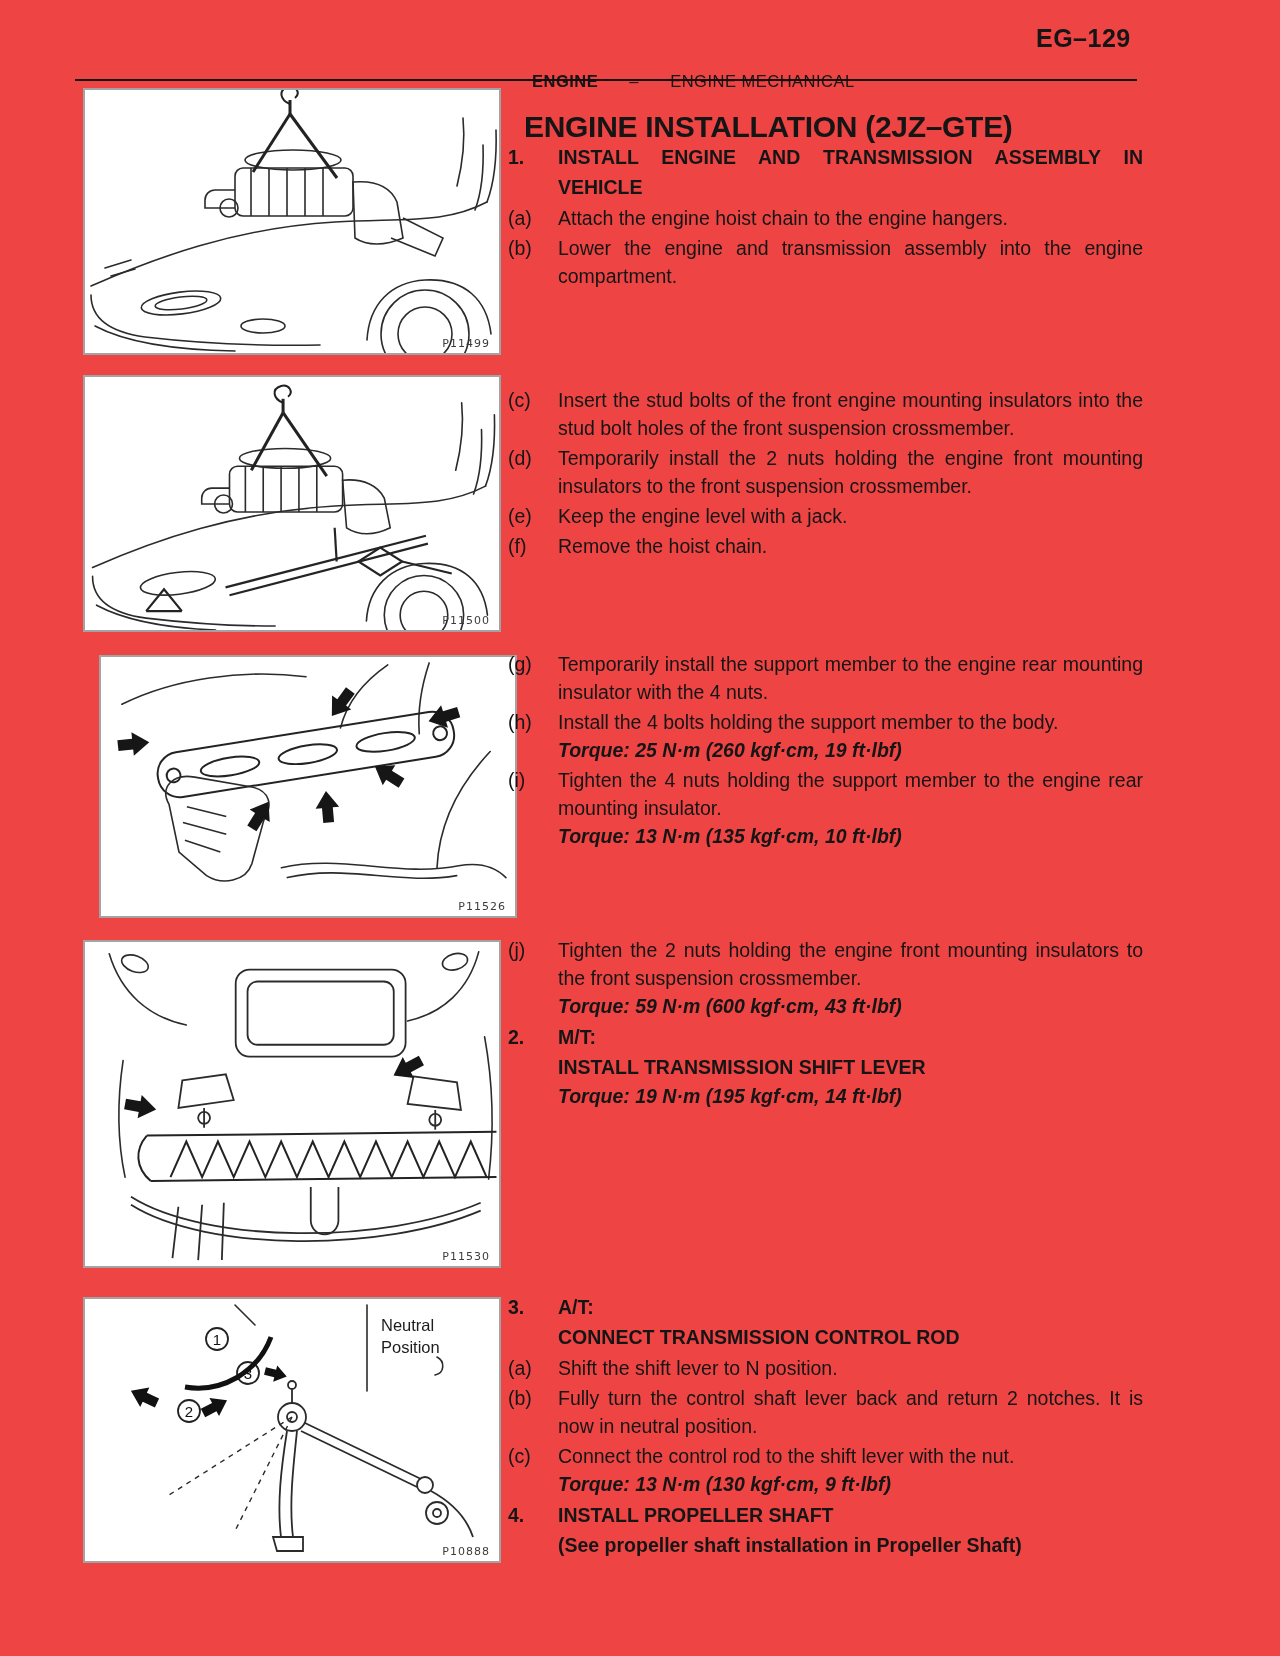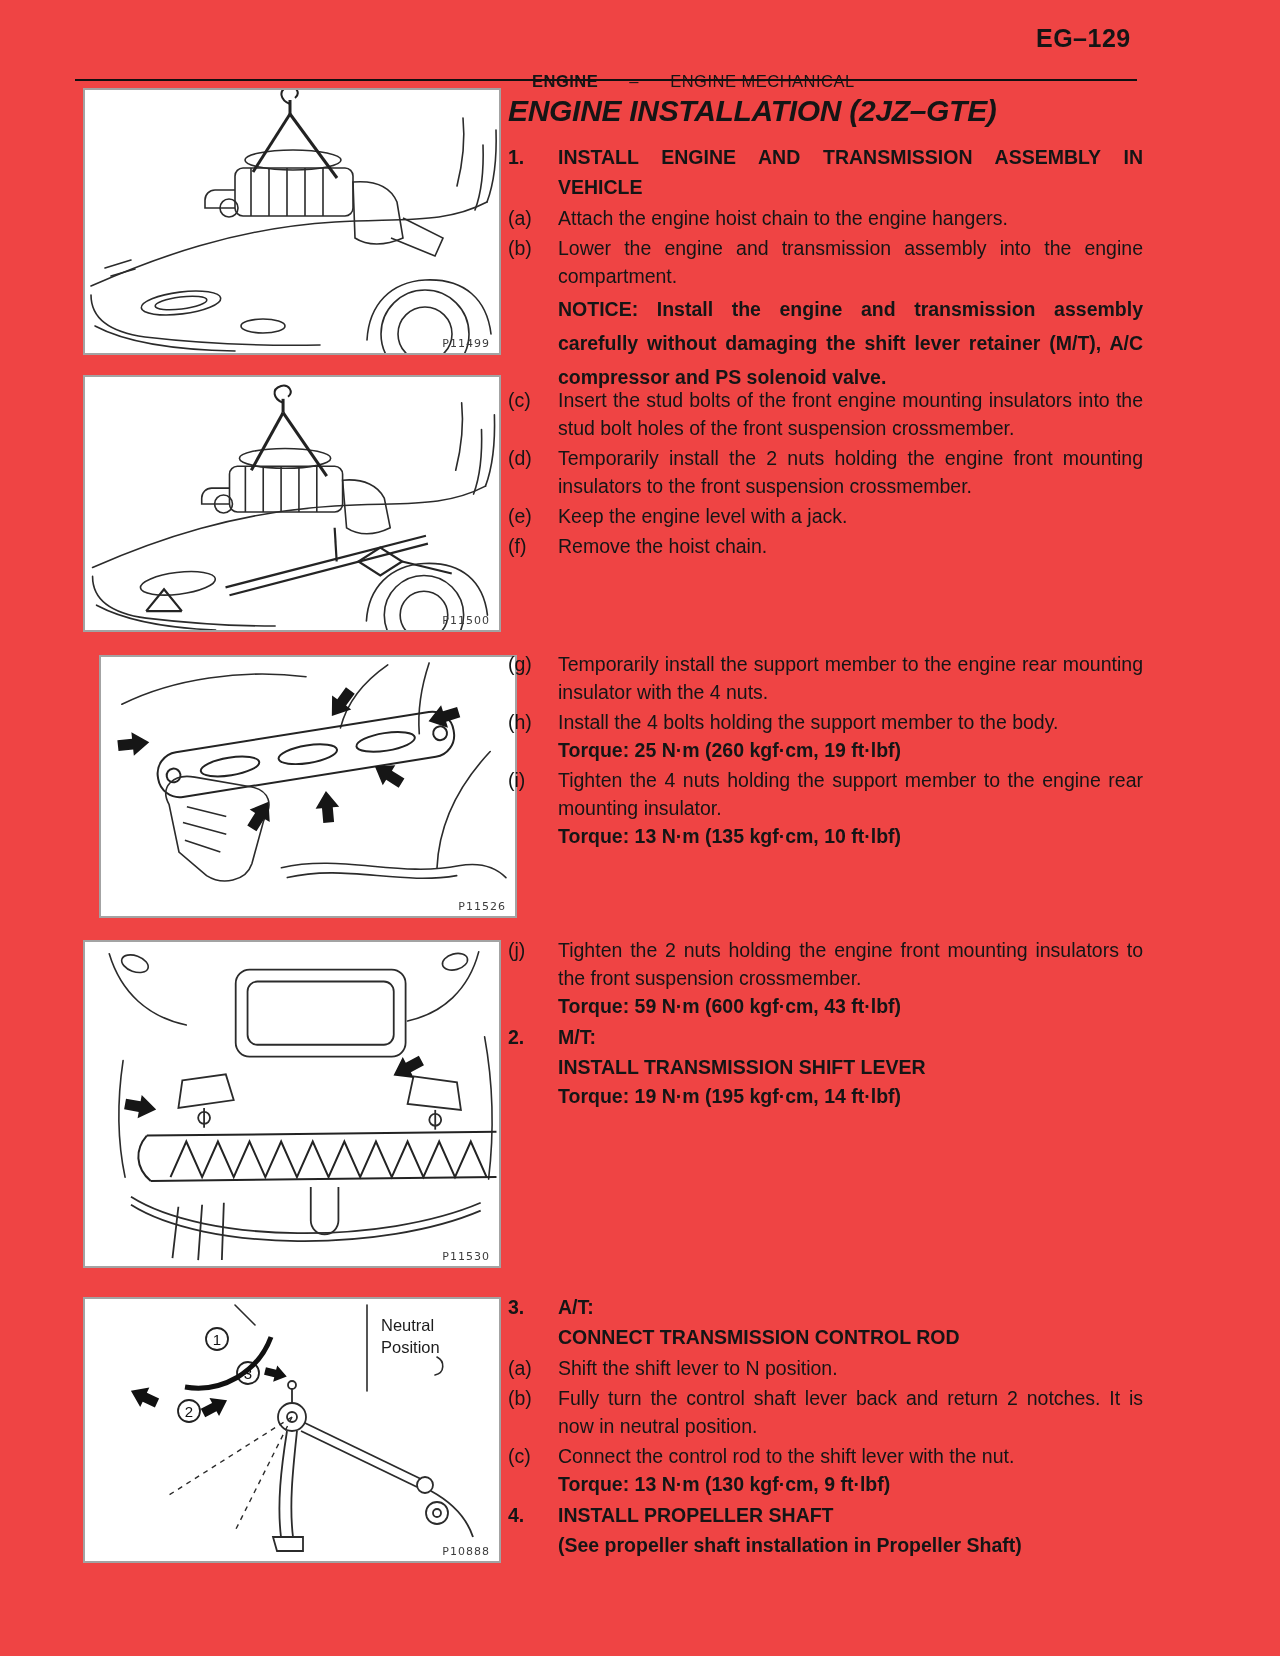--- a/index.html
+++ b/index.html
@@ -15,32 +15,32 @@
   .fig{position:absolute;left:83px;width:418px;border:2px solid #a3a3a3;background:#fff;box-sizing:border-box;}
   .fig svg{display:block;width:100%;height:100%;}
   .fig-label{position:absolute;right:9px;bottom:3px;font-size:11px;color:#3c3c3c;letter-spacing:1px;
              font-family:"DejaVu Sans",sans-serif;}
   #fig1{top:88px;height:267px;}
   #fig2{top:375px;height:257px;}
   #fig3{top:655px;height:263px;margin-left:16px;}
   #fig4{top:940px;height:328px;}
   #fig5{top:1297px;height:266px;}
   
-  .page-title{position:absolute;top:94px;left:508px;width:650px;margin:0;
-              font-size:30px;font-weight:bold;letter-spacing:-.3px;font-style:italic;}
+  .page-title{position:absolute;top:94px;left:508px;width:650px;margin:16px;
+              font-size:30px;font-weight:bold;letter-spacing:-.3px;}
   .grp{position:absolute;left:508px;width:635px;font-size:19.5px;}
   #grp1{top:142px;} #grp2{top:386px;} #grp3{top:650px;} #grp4{top:936px;} #grp5{top:1292px;}
   .row{display:flex;line-height:28px;margin-bottom:2px;}
   .num{flex:0 0 50px;}
   .txt{flex:1;text-align:justify;}
   .b{font-weight:bold;}
   .hd{line-height:30px;}
   .hd .num{font-weight:bold;}
   .notice{line-height:34px;}
-  .tq{font-weight:bold;line-height:28px;}
+  .tq{font-weight:bold;line-height:28px;font-style:italic;}
   line,path,rect,circle,ellipse,polyline{vector-effect:non-scaling-stroke;}
 </style>
 </head>
 <body>
 
 <div class="page">
 
   <div class="page-code">EG–129</div>
   <div class="running-header">
     <span class="sec">ENGINE</span>
@@ -263,24 +263,20 @@
       <div class="txt b">INSTALL ENGINE AND TRANSMISSION ASSEMBLY IN VEHICLE</div>
     </div>
     <div class="row">
       <span class="num">(a)</span>
       <div class="txt">Attach the engine hoist chain to the engine hangers.</div>
     </div>
     <div class="row">
       <span class="num">(b)</span>
       <div class="txt">Lower the engine and transmission assembly into the engine compartment.</div>
     </div>
-    <div class="row">
-      <span class="num"></span>
-      <div class="txt b notice">NOTICE: Install the engine and transmission assembly carefully without damaging the shift lever retainer (M/T), A/C compressor and PS solenoid valve.</div>
-    </div>
   </section>
 
   <section class="grp" id="grp2">
     <div class="row">
       <span class="num">(c)</span>
       <div class="txt">Insert the stud bolts of the front engine mounting insulators into the stud bolt holes of the front suspension crossmember.</div>
     </div>
     <div class="row">
       <span class="num">(d)</span>
       <div class="txt">Temporarily install the 2 nuts holding the engine front mounting insulators to the front suspension crossmember.</div>

